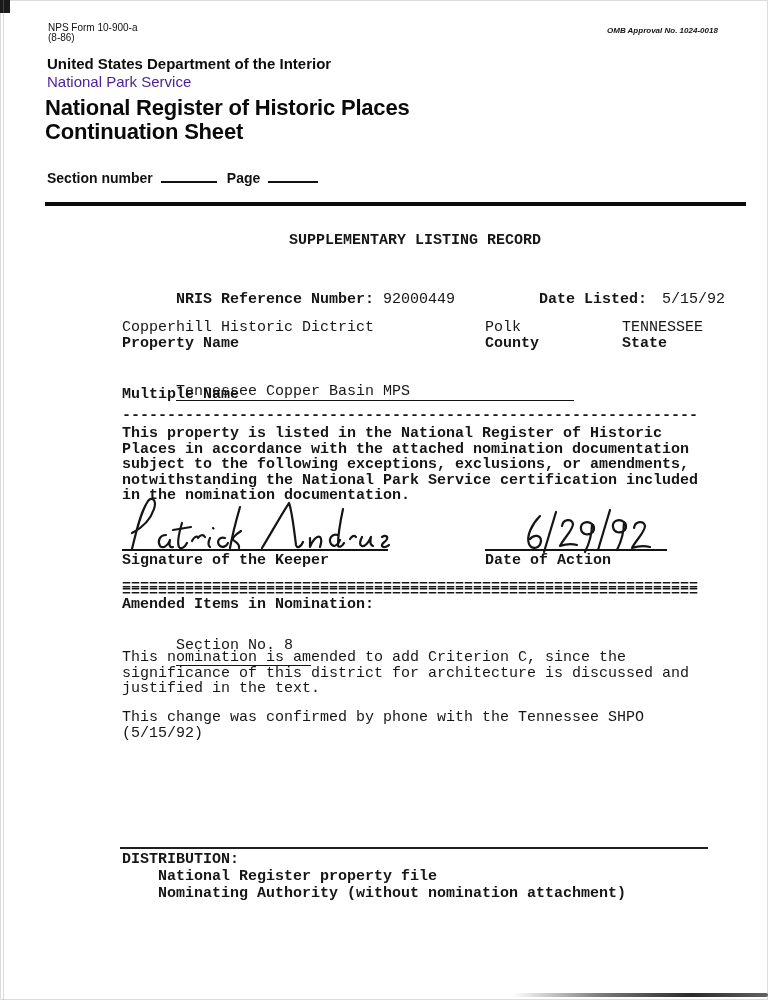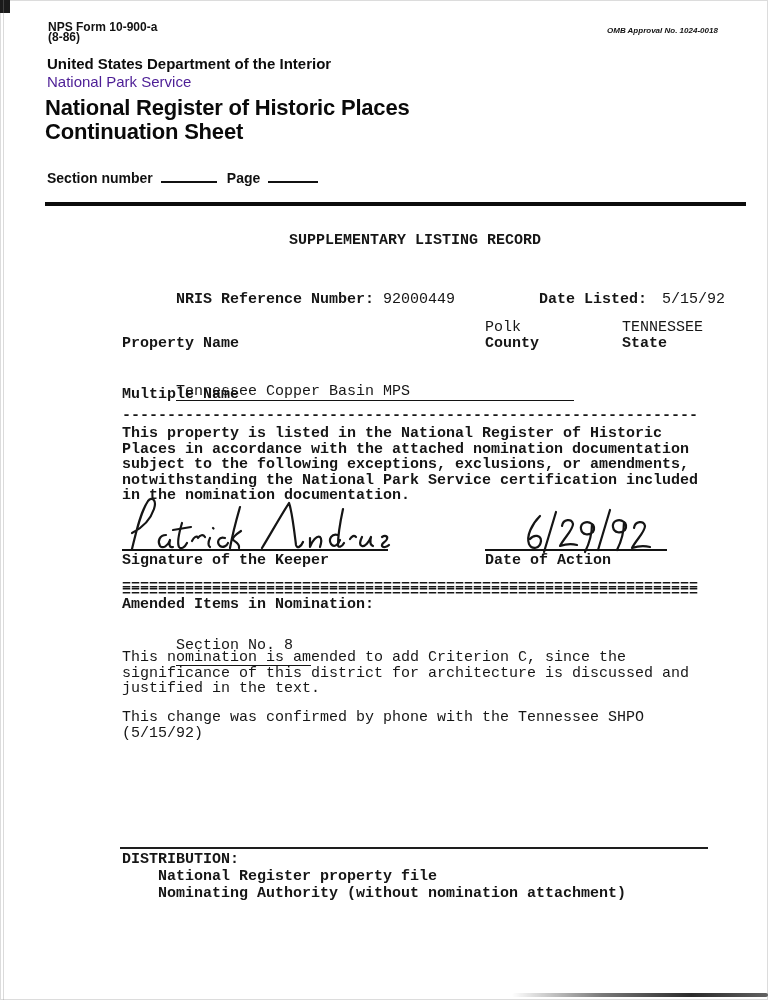--- a/index.html
+++ b/index.html
@@ -10,21 +10,21 @@
     font-family:"Liberation Sans",sans-serif;
   }
   .abs{position:absolute;}
   
   .corner-mark{left:0;top:0;width:10px;height:13px;background:#1b1b1b;}
   .edge-line{left:3px;top:0;width:1px;height:100%;background:rgba(140,140,140,.32);}
   .smudge{left:512px;top:993px;width:256px;height:4px;border-radius:2px;
     background:linear-gradient(to right,rgba(60,60,60,0),rgba(50,50,50,.65) 35%,#2a2a2a 70%,rgba(70,70,70,.85));
     filter:blur(.4px);}
   
-  .tiny{font-size:12px;font-weight:bold;line-height:9.5px;letter-spacing:0;color:#111;}
+  .tiny{font-size:10px;font-weight:normal;line-height:9.5px;letter-spacing:0;color:#111;}
   .tiny-italic{font-size:8px;font-weight:bold;font-style:italic;color:#111;}
   .dept{font-size:15px;font-weight:bold;color:#0d0d0d;}
   .bureau{font-size:15px;color:#4c1d95;}
   .doc-title{font-size:22px;font-weight:bold;line-height:24px;letter-spacing:-.2px;color:#0a0a0a;}
   .section-row{font-size:14px;font-weight:bold;color:#111;}
   .blank{display:inline-block;border-bottom:2px solid #111;height:11px;vertical-align:baseline;}
   .blank-1{width:56px;margin:0 10px 0 8px;}
   .blank-2{width:50px;margin-left:8px;}
   .thick-rule{left:45px;top:202px;width:701px;height:4px;background:#0c0c0c;}
   
@@ -78,20 +78,21 @@
 
     <div class="abs center b" style="top:233px;">SUPPLEMENTARY LISTING RECORD</div>
 
     <div class="abs" style="left:0;top:276px;">
       <span class="b">NRIS Reference Number:</span><span style="margin-left:9px;">92000449</span>
     </div>
     <div class="abs col2" style="top:276px;">
       <span class="b">Date Listed:</span><span style="margin-left:15px;">5/15/92</span>
     </div>
 
+    <div class="abs" style="left:0;top:320px;">Copperhill Historic Dictrict</div>
     <div class="abs col2" style="top:320px;">Polk</div>
     <div class="abs col3" style="top:320px;">TENNESSEE</div>
     <div class="abs b" style="left:0;top:336px;">Property Name</div>
     <div class="abs col2 b" style="top:336px;">County</div>
     <div class="abs col3 b" style="top:336px;">State</div>
 
     <div class="abs" style="left:0;top:368px;">
       <span class="uline-fill">Tennessee Copper Basin MPS</span>
     </div>
     <div class="abs b" style="left:0;top:387px;">Multiple Name</div>

